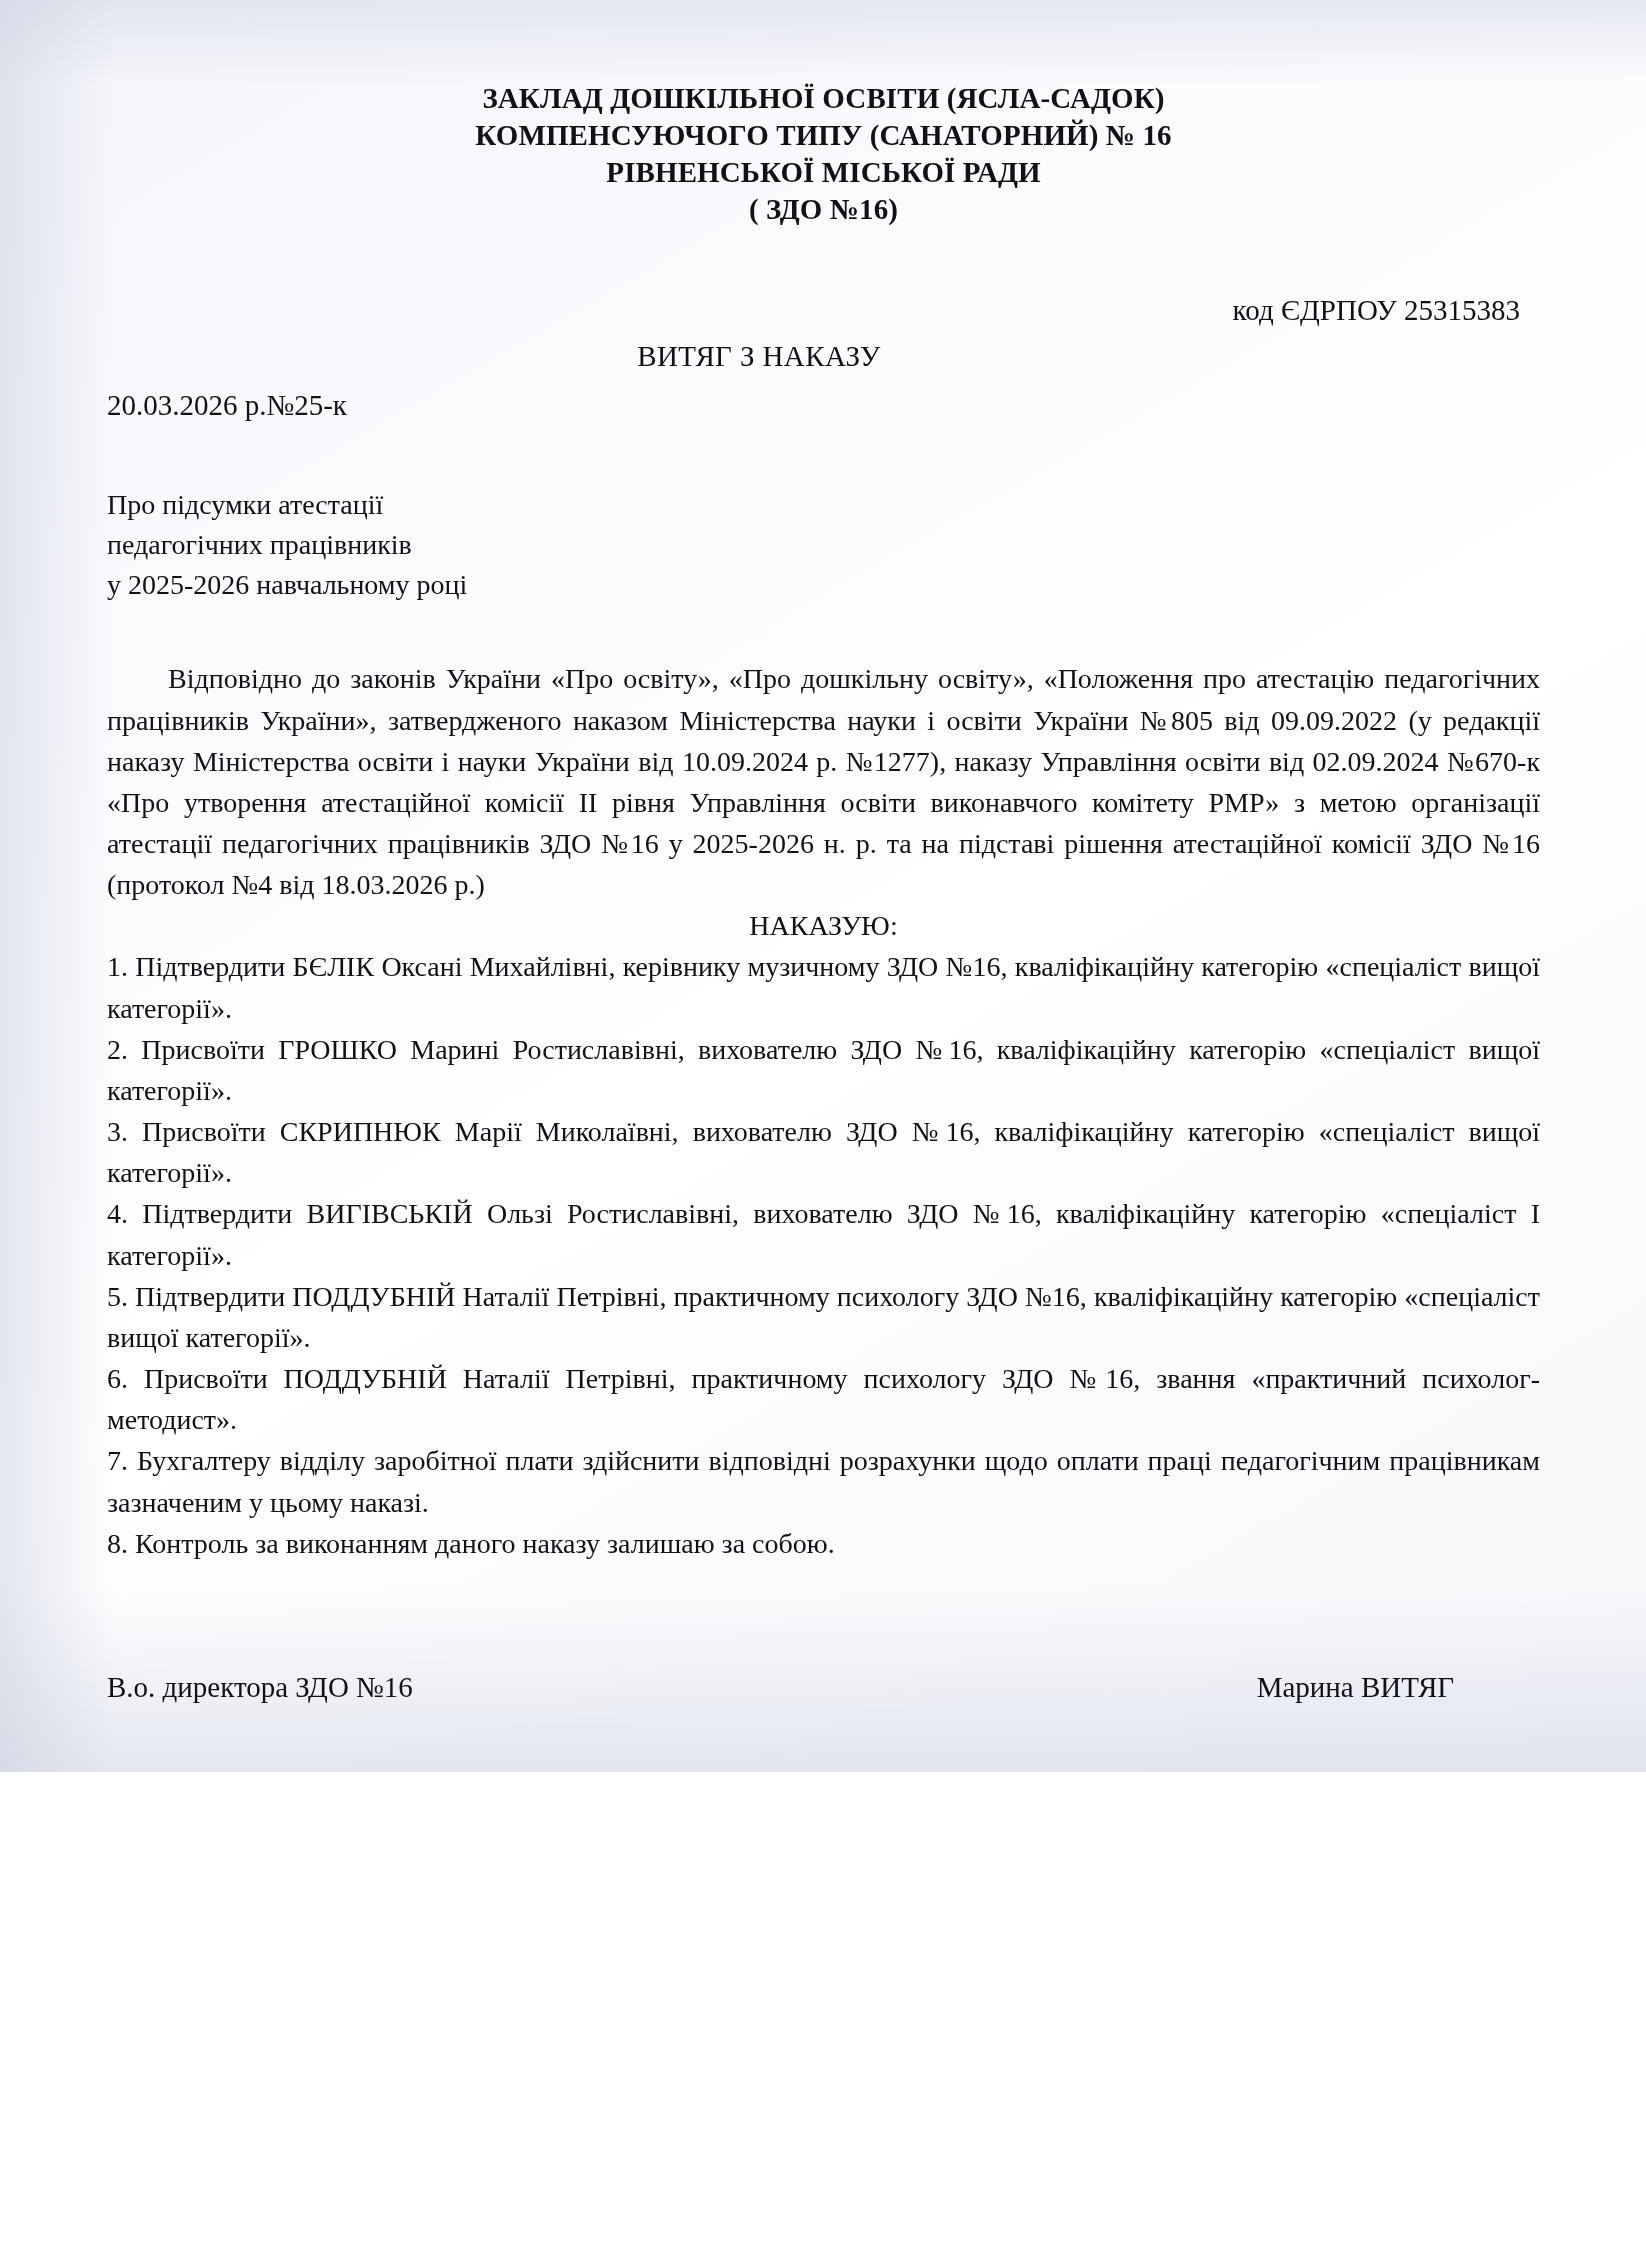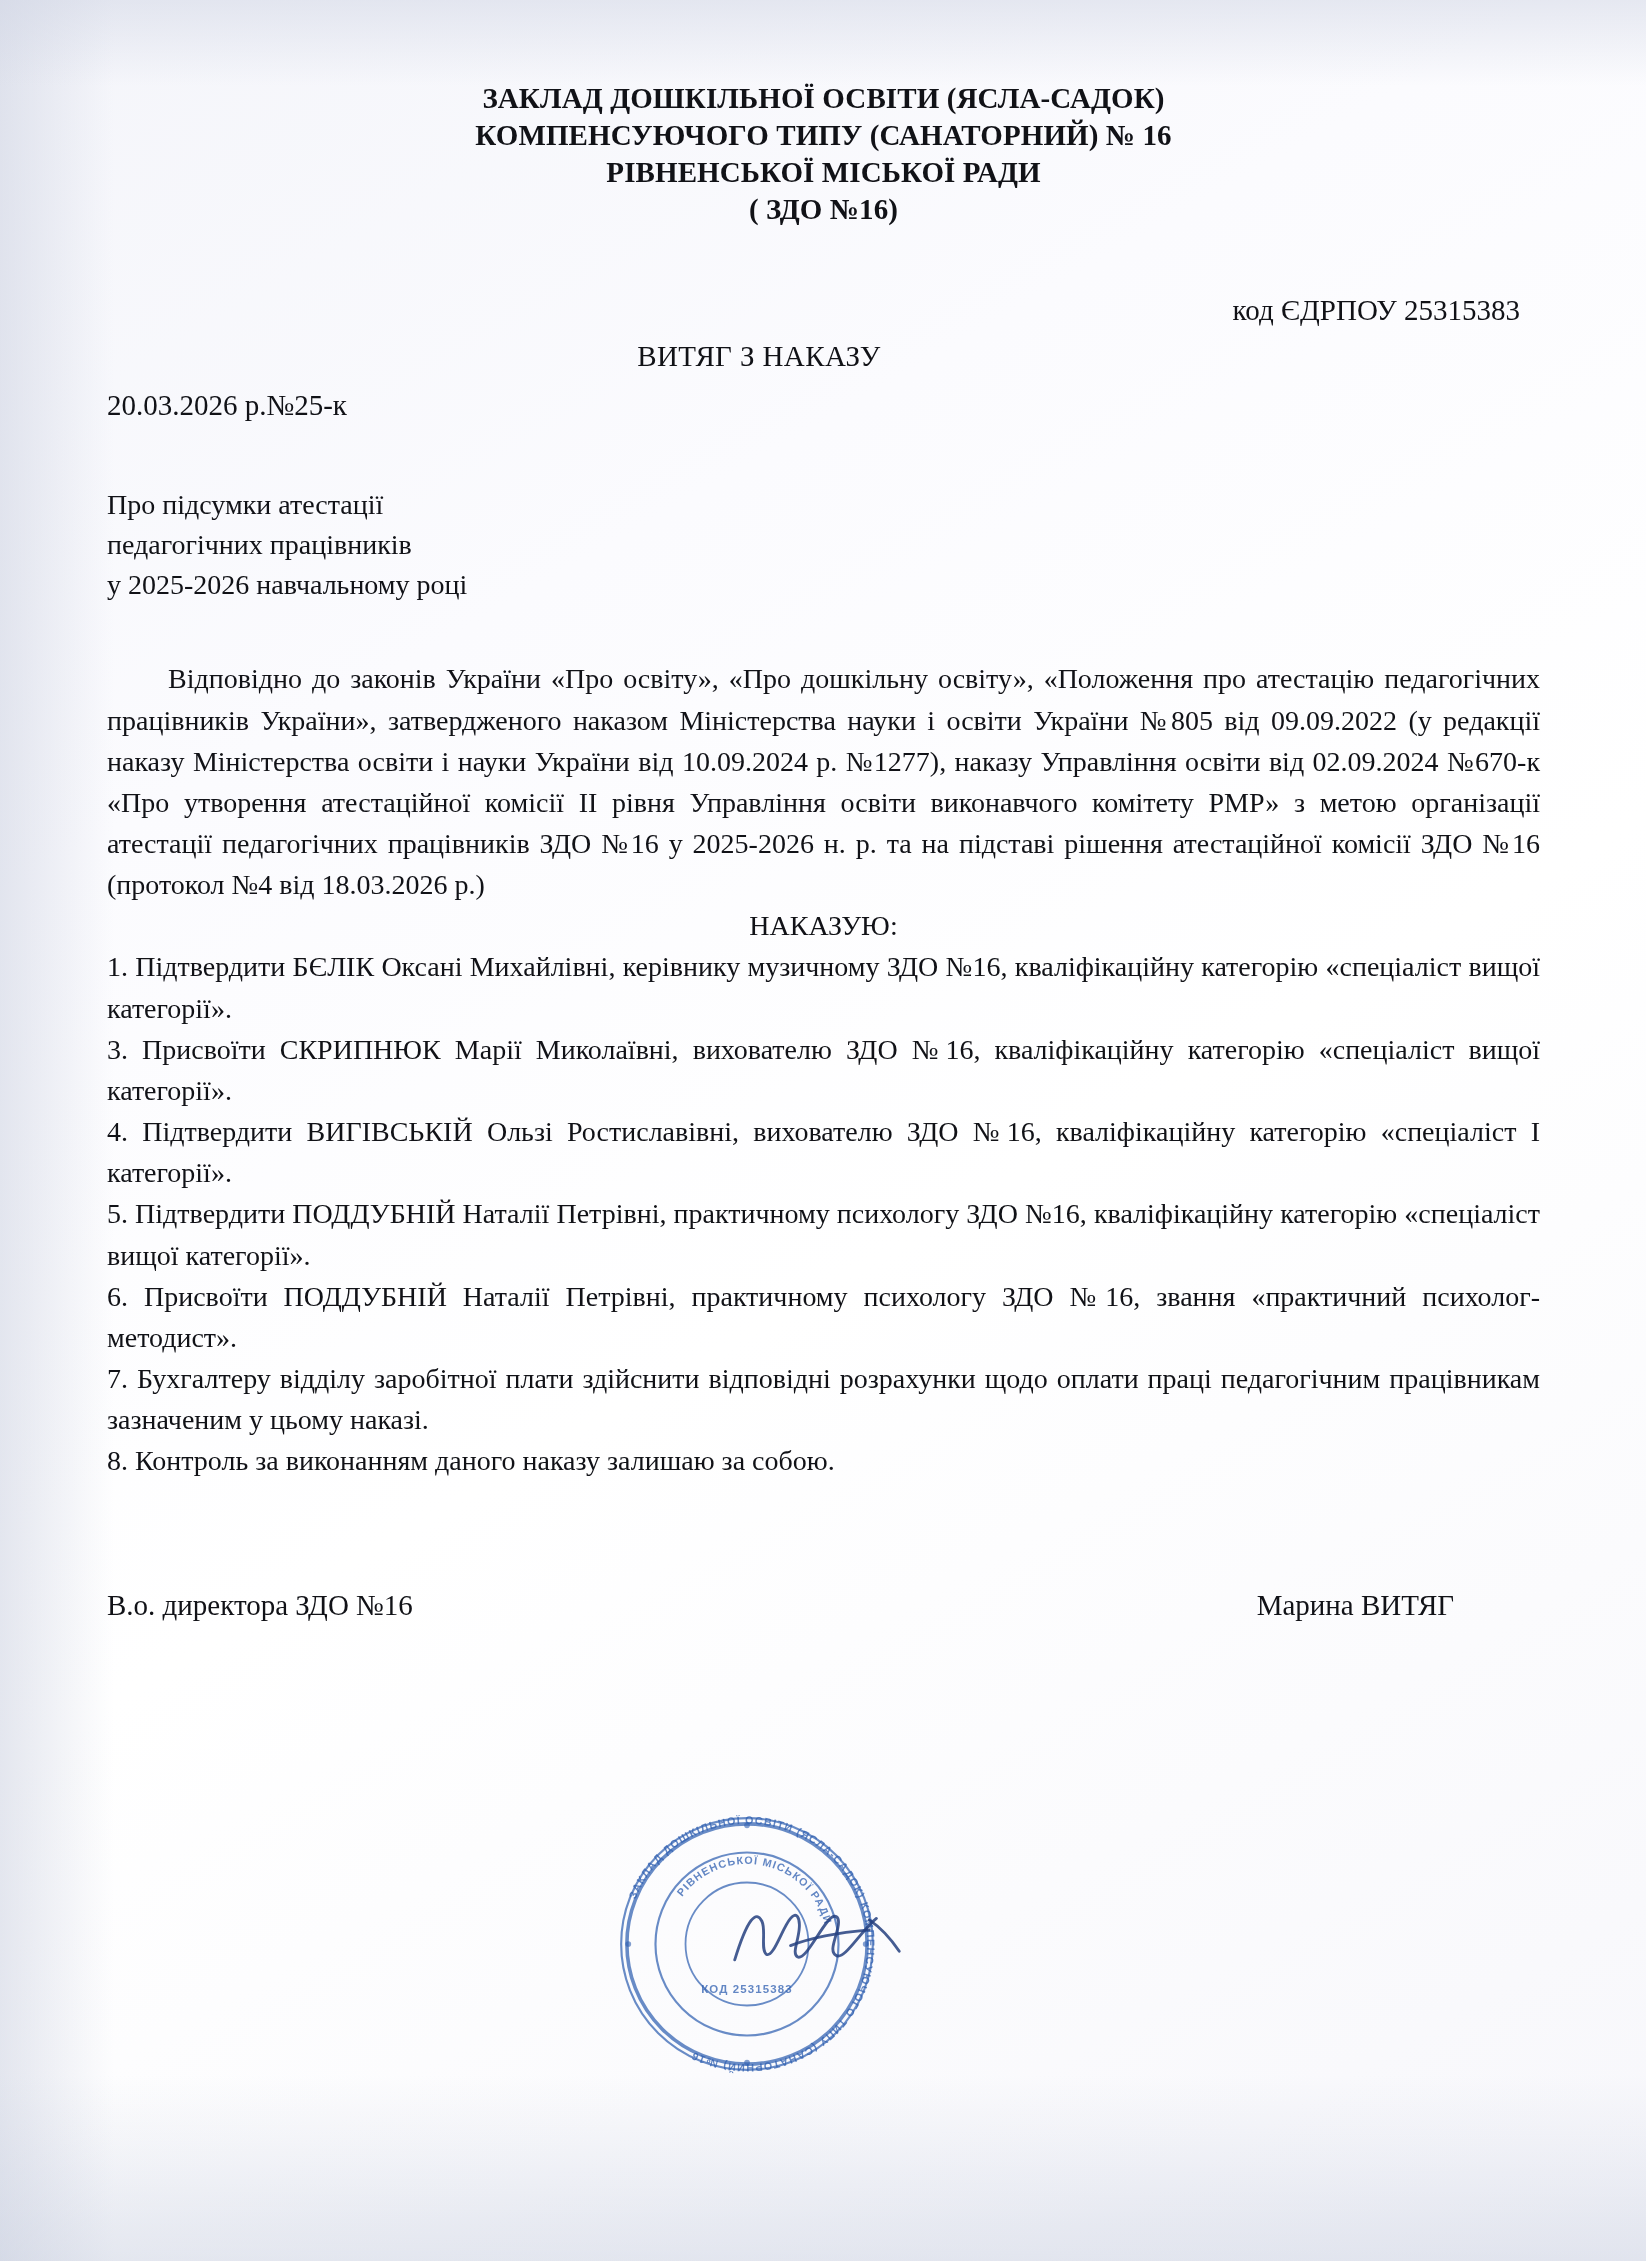--- a/index.html
+++ b/index.html
@@ -6,21 +6,21 @@
     margin: 0;
     padding: 0;
     background: #ffffff;
   }
   body {
     font-family: "Liberation Serif", serif;
   }
   .page {
     position: relative;
     width: 1647px;
-    height: 2261px;
+    height: 1772px;
     background: linear-gradient(150deg, #f4f5fa 0%, #fbfbfe 28%, #ffffff 55%, #f7f7fb 100%);
     overflow: hidden;
     box-sizing: border-box;
   }
   
   .paper-shade-left {
     position: absolute;
     top: 0; left: 0;
     width: 114px; height: 100%;
     background: linear-gradient(to right, rgba(205,210,225,0.55), rgba(255,255,255,0));
@@ -191,20 +191,21 @@
       <div>Про підсумки атестації</div>
       <div>педагогічних працівників</div>
       <div>у 2025-2026 навчальному році</div>
     </div>
 
     <div class="body-text">
       <p class="indent">Відповідно до законів України «Про освіту», «Про дошкільну освіту», «Положення про атестацію педагогічних працівників України», затвердженого наказом Міністерства науки і освіти України №805 від 09.09.2022 (у редакції наказу Міністерства освіти і науки України від 10.09.2024 р. №1277), наказу Управління освіти від 02.09.2024  №670-к «Про утворення  атестаційної комісії ІІ рівня Управління освіти виконавчого комітету РМР» з метою організації атестації педагогічних працівників ЗДО №16 у 2025-2026 н. р. та на підставі рішення атестаційної комісії ЗДО №16  (протокол №4 від 18.03.2026 р.)</p>
       <p class="order-word no-justify">НАКАЗУЮ:</p>
       <div class="items">
         <p>1. Підтвердити БЄЛІК Оксані Михайлівні, керівнику музичному ЗДО №16, кваліфікаційну категорію «спеціаліст вищої категорії».</p>
+        <p>2. Присвоїти ГРОШКО Марині Ростиславівні, вихователю ЗДО №16, кваліфікаційну категорію «спеціаліст вищої категорії».</p>
         <p>3. Присвоїти СКРИПНЮК Марії Миколаївні, вихователю ЗДО №16, кваліфікаційну категорію «спеціаліст вищої категорії».</p>
         <p>4. Підтвердити ВИГІВСЬКІЙ Ользі Ростиславівні, вихователю ЗДО №16, кваліфікаційну категорію «спеціаліст І категорії».</p>
         <p>5. Підтвердити ПОДДУБНІЙ Наталії Петрівні, практичному психологу ЗДО №16, кваліфікаційну категорію «спеціаліст вищої категорії».</p>
         <p>6. Присвоїти ПОДДУБНІЙ Наталії Петрівні, практичному психологу ЗДО №16, звання «практичний психолог-методист».</p>
         <p>7. Бухгалтеру відділу заробітної плати здійснити відповідні  розрахунки щодо оплати праці педагогічним працівникам зазначеним у цьому наказі.</p>
         <p class="left">8. Контроль за виконанням даного наказу залишаю за собою.</p>
       </div>
     </div>
 
     <div class="signature">

